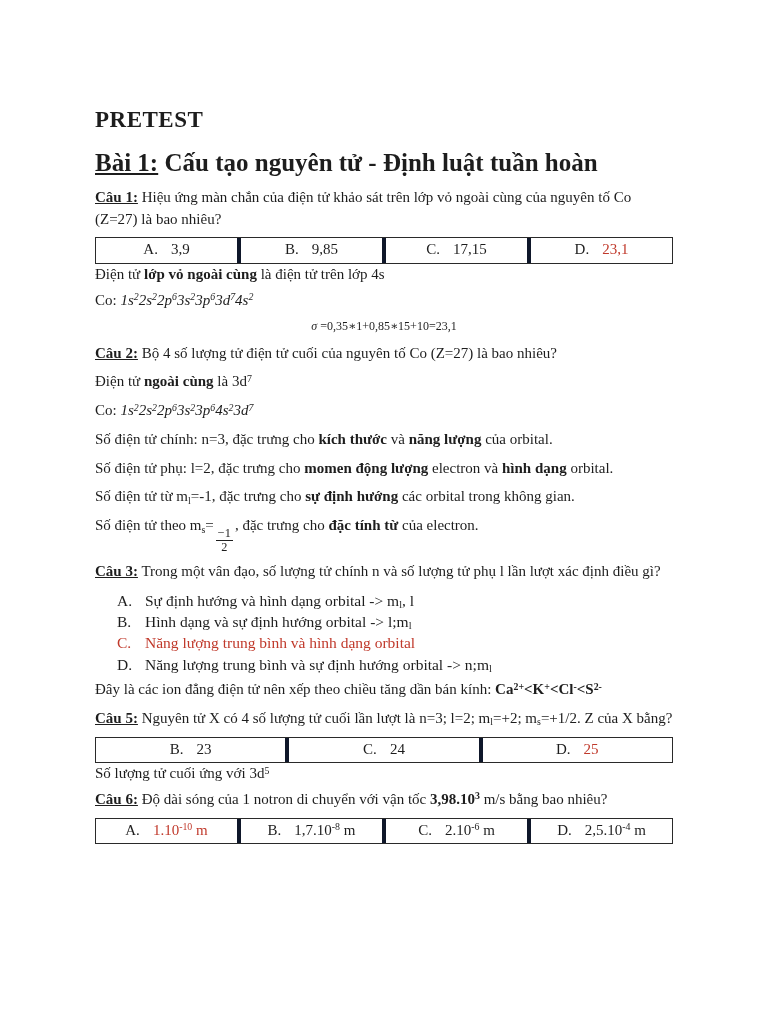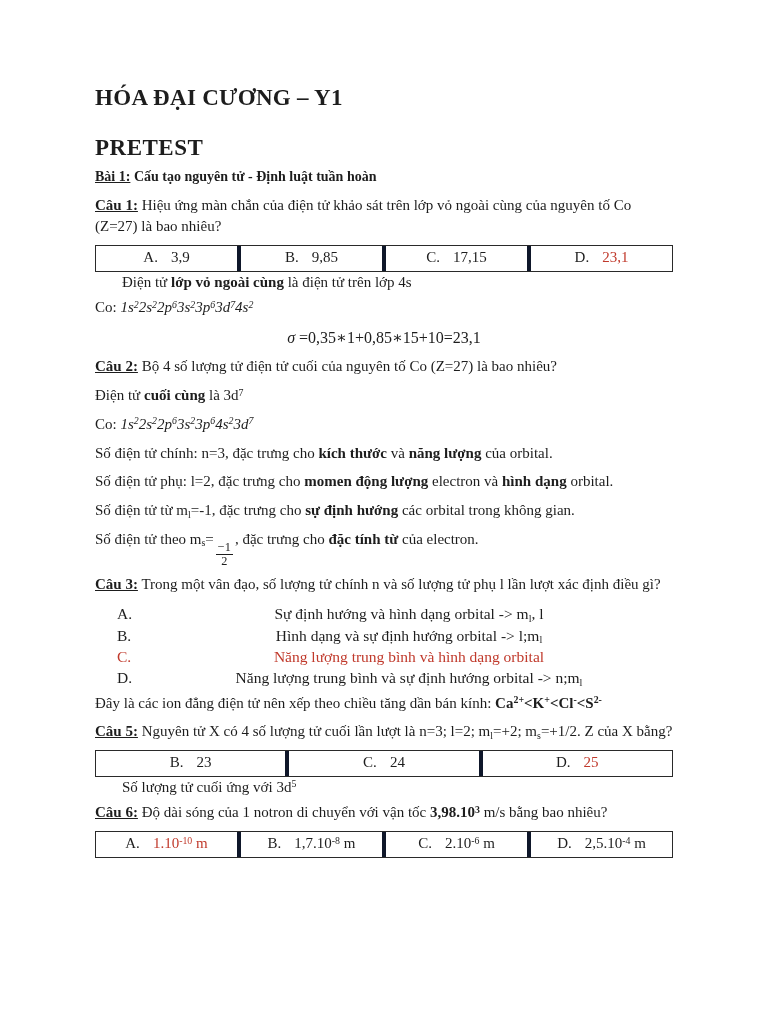--- a/index.html
+++ b/index.html
@@ -4,66 +4,65 @@
 <style>
   html,body{margin:0;padding:0;}
   body{
     width:768px;height:1024px;background:#ffffff;
     font-family:"Liberation Serif","DejaVu Serif",serif;
     color:#1d1d1d;overflow:hidden;
   }
   .page{padding:84px 95px 0 95px;box-sizing:border-box;width:768px;height:1024px;}
   .doc-title{font-size:23px;font-weight:bold;letter-spacing:.3px;line-height:1.2;}
   .doc-subtitle{font-size:23px;font-weight:bold;letter-spacing:.5px;line-height:1.2;margin-top:22px;}
-  .lesson{font-size:14px;font-weight:bold;margin-top:7px;margin-bottom:9px;line-height:1.25;}
+  .lesson{font-size:25px;font-weight:bold;margin-top:13px;margin-bottom:9px;line-height:1.25;}
   .lesson .lbl{text-decoration:underline;}
   .para{font-size:15px;line-height:1.45;margin:0 0 7px;}
   .q{margin-bottom:7px;}
-  .tight{margin-bottom:4px;margin-left:27px;}
-  .center{text-align:center;font-size:16px;margin:0 0 7px;}
+  .tight{margin-bottom:4px;}
+  .center{text-align:center;font-size:12px;margin:0 0 7px;}
   .b{font-weight:bold;}
   .i{font-style:italic;}
   .u{text-decoration:underline;}
   .r{color:var(--red,#c0392b);}
   .sup{font-size:.66em;position:relative;top:-.45em;letter-spacing:0;}
   .sub{font-size:.66em;position:relative;top:.25em;}
   .frac{display:inline-flex;flex-direction:column;align-items:center;vertical-align:-.55em;font-size:.82em;line-height:1.05;margin:0 2px;}
   .frac .num{border-bottom:1px solid #1d1d1d;padding:0 2px;}
   .frac .den{padding:0 2px;}
   .ans-table{display:flex;border:1.5px solid #2a2a2a;margin:3px 0 0;background:#fff;}
   .ans-cell{flex:1;border-left:4px solid #0f172a;text-align:center;font-size:15px;padding:2px 2px 3px;line-height:1.3;}
   .ans-cell:first-child{border-left:none;}
   .cell-label{margin-right:13px;}
   .options{margin:0 0 4px 22px;}
   .opt{display:flex;font-size:15.5px;line-height:1.38;}
   .opt-letter{min-width:28px;}
-  .opt-text{flex:1;text-align:center;}
+  .opt-text{flex:1;}
 </style>
 </head>
 <body>
 
 <div class="page">
-  <div class="doc-title">HÓA ĐẠI CƯƠNG – Y1</div>
   <div class="doc-subtitle">PRETEST</div>
   <div class="lesson">
     <span class="lbl">Bài 1:</span><span> Cấu tạo nguyên tử - Định luật tuần hoàn</span>
   </div>
   <div id="doc-body">
       <div class="para q"><span class="b u">Câu 1:</span><span> Hiệu ứng màn chắn của điện tử khảo sát trên lớp vỏ ngoài cùng của nguyên tố Co (Z=27) là bao nhiêu?</span></div>
       <div class="ans-table">
         <div class="ans-cell"><span class="cell-label">A.</span><span class="cell-val"><span>3,9</span></span></div>
         <div class="ans-cell"><span class="cell-label">B.</span><span class="cell-val"><span>9,85</span></span></div>
         <div class="ans-cell"><span class="cell-label">C.</span><span class="cell-val"><span>17,15</span></span></div>
         <div class="ans-cell"><span class="cell-label">D.</span><span class="cell-val r"><span>23,1</span></span></div>
       </div>
       <div class="para tight"><span>Điện tử </span><span class="b">lớp vỏ ngoài cùng</span><span> là điện tử trên lớp 4s</span></div>
       <div class="para"><span>Co: </span><span class="i">1s</span><span class="i sup">2</span><span class="i">2s</span><span class="i sup">2</span><span class="i">2p</span><span class="i sup">6</span><span class="i">3s</span><span class="i sup">2</span><span class="i">3p</span><span class="i sup">6</span><span class="i">3d</span><span class="i sup">7</span><span class="i">4s</span><span class="i sup">2</span></div>
       <div class="center para"><span class="i">σ</span><span> =0,35∗1+0,85∗15+10=23,1</span></div>
       <div class="para q"><span class="b u">Câu 2:</span><span> Bộ 4 số lượng tử điện tử cuối của nguyên tố Co (Z=27) là bao nhiêu?</span></div>
-      <div class="para"><span>Điện tử </span><span class="b">cuối cùng</span><span> là 3d</span><span class="sup">7</span></div>
+      <div class="para"><span>Điện tử </span><span class="b">ngoài cùng</span><span> là 3d</span><span class="sup">7</span></div>
       <div class="para"><span>Co: </span><span class="i">1s</span><span class="i sup">2</span><span class="i">2s</span><span class="i sup">2</span><span class="i">2p</span><span class="i sup">6</span><span class="i">3s</span><span class="i sup">2</span><span class="i">3p</span><span class="i sup">6</span><span class="i">4s</span><span class="i sup">2</span><span class="i">3d</span><span class="i sup">7</span></div>
       <div class="para"><span>Số điện tử chính: n=3, đặc trưng cho </span><span class="b">kích thước</span><span> và </span><span class="b">năng lượng</span><span> của orbital.</span></div>
       <div class="para"><span>Số điện tử phụ: l=2, đặc trưng cho </span><span class="b">momen động lượng</span><span> electron và </span><span class="b">hình dạng</span><span> orbital.</span></div>
       <div class="para"><span>Số điện tử từ m</span><span class="sub">l</span><span>=-1, đặc trưng cho </span><span class="b">sự định hướng</span><span> các orbital trong không gian.</span></div>
       <div class="para"><span>Số điện tử theo m</span><span class="sub">s</span><span>=</span><span class="frac">
           <span class="num">−1</span>
           <span class="den">2</span>
         </span><span>, đặc trưng cho </span><span class="b">đặc tính từ</span><span> của electron.</span></div>
       <div class="para q"><span class="b u">Câu 3:</span><span> Trong một vân đạo, số lượng tử chính n và số lượng tử phụ l lần lượt xác định điều gì?</span></div>
       <div class="options">

